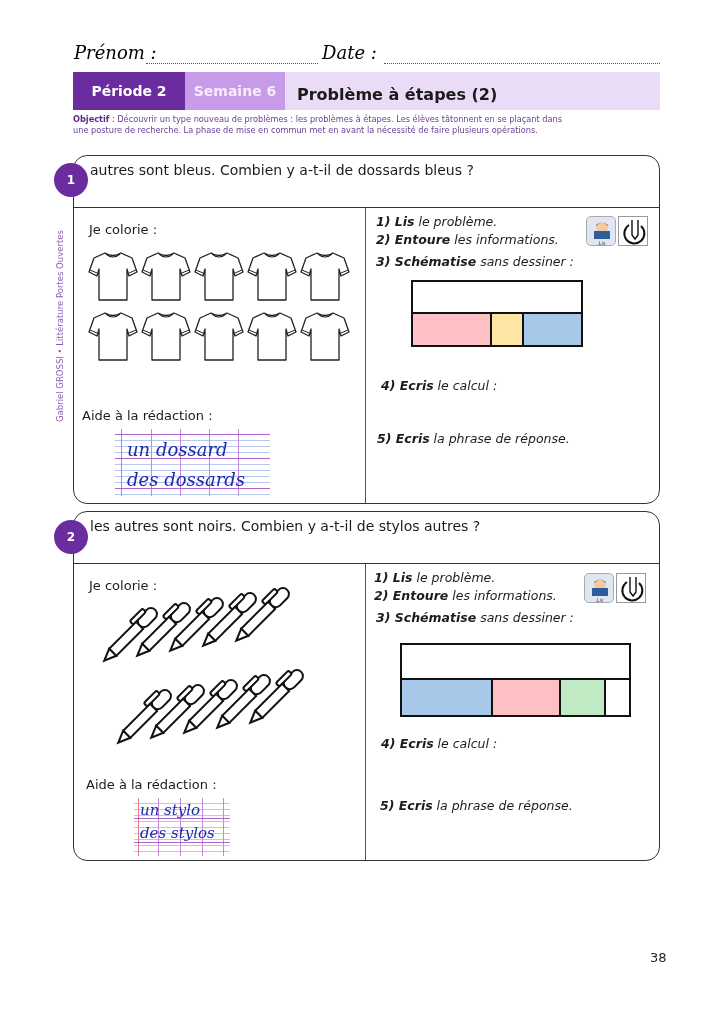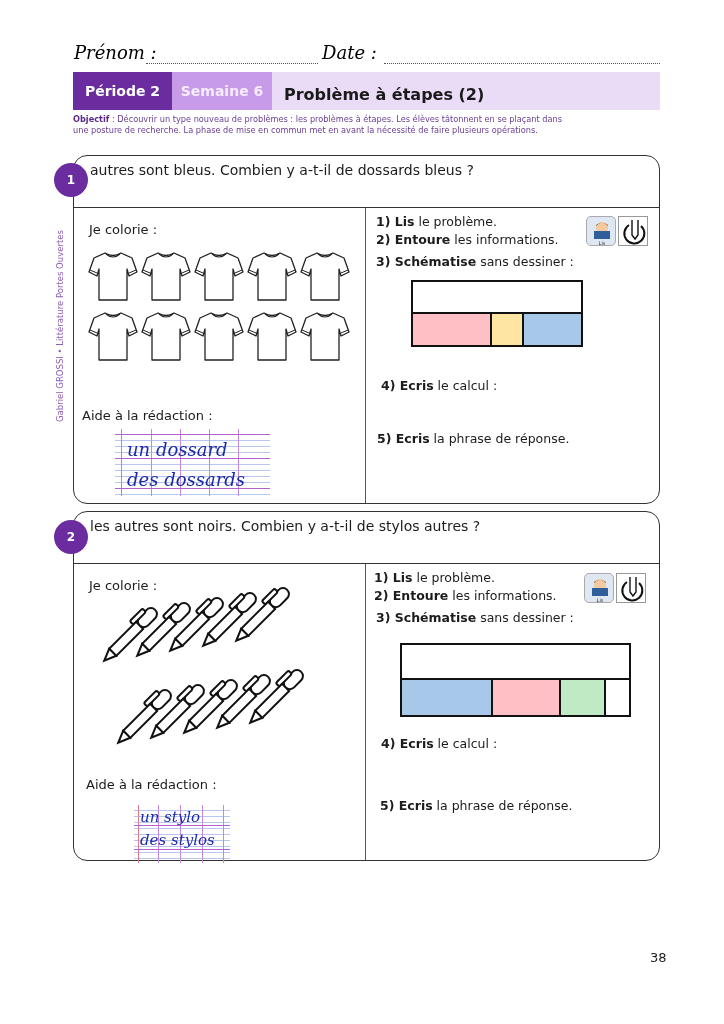--- a/index.html
+++ b/index.html
@@ -6,37 +6,37 @@
   html, body { width: 724px; height: 1024px; background: #ffffff; overflow: hidden; }
   body { position: relative; font-family: "DejaVu Sans", sans-serif; color: #1c1c1c; }
 
   
   .name-line { position: absolute; top: 42px; left: 74px; width: 586px; height: 26px; }
   .script-label { position: absolute; font-family: "DejaVu Serif", serif; font-style: italic; font-size: 18px; color: #000000; top: 0; }
   .dots { position: absolute; border-bottom: 1px dotted #555; height: 1px; top: 21px; }
 
   
   .band { position: absolute; top: 72px; left: 73px; width: 587px; height: 38px; display: flex; }
-  .band .periode { width: 99px; background: #6a2c9f; color: #fff; font-weight: bold; font-size: 14px; display: flex; align-items: center; justify-content: center; }
+  .band .periode { width: 112px; background: #6a2c9f; color: #fff; font-weight: bold; font-size: 14px; display: flex; align-items: center; justify-content: center; }
   .band .semaine { width: 100px; background: #c89be8; color: #f6ecff; font-weight: bold; font-size: 14px; display: flex; align-items: center; justify-content: center; }
   .band .title { flex: 1; background: #eadcf7; color: #1a1a1a; font-weight: bold; font-size: 16px; display: flex; align-items: center; padding-left: 12px; padding-top: 6px; }
   .band .tag { width: 100px; background: #6a2c9f; color: #fff; font-weight: bold; font-size: 7px; line-height: 9px; text-align: center; display: flex; align-items: center; justify-content: center; padding: 0 8px; }
 
   .objective { position: absolute; top: 114px; left: 73px; width: 500px; font-size: 8.2px; line-height: 10.8px; color: #6a3e94; }
   .objective b { color: #5b2a8a; }
 
   
   .credit { position: absolute; left: 55px; top: 422px; transform-origin: left top; transform: rotate(-90deg); font-size: 8.5px; color: #8d5fb8; white-space: nowrap; }
 
   
   .card { position: absolute; left: 73px; width: 587px; border: 1.2px solid #333; border-radius: 14px; background: #fff; }
   .card .statement { height: 52px; border-bottom: 1.2px solid #333; padding: 4px 10px 0 16px; font-size: 14px; line-height: 21px; color: #1c1c1c; }
   .card .cols { position: absolute; left: 0; right: 0; bottom: 0; display: flex; }
   .card .col-left { width: 292px; border-right: 1.2px solid #555; position: relative; }
-  .card .col-right { flex: 1; position: relative; }
+  .card .col-right { flex: 1; position: relative; font-style: italic; }
   .badge { position: absolute; left: -20px; width: 34px; height: 34px; border-radius: 50%; background: #6a2c9f; color: #fff; font-weight: bold; font-size: 12px; display: flex; align-items: center; justify-content: center; }
 
   .lbl { position: absolute; font-size: 13px; color: #1c1c1c; }
   .step { position: absolute; font-size: 12.5px; color: #1c1c1c; white-space: nowrap; }
   .step b { font-weight: bold; }
 
   .icons { position: absolute; display: flex; gap: 2px; }
   .ico-lis { width: 30px; height: 30px; border: 1px solid #aaa; border-radius: 5px; background: #dfe8f2; position: relative; overflow: hidden; }
   .ico-pen { width: 30px; height: 30px; border: 1px solid #999; background: #fff; position: relative; }
 
@@ -267,21 +267,21 @@
           <div style="position: absolute; left: 146px; top: 67px;"><svg width="70" height="70" viewBox="0 0 70 70">
               <g transform="rotate(45 35 35)">
                 <rect x="29" y="-2" width="12" height="22" rx="6" fill="#fff" stroke="#111" stroke-width="2"></rect>
                 <rect x="25" y="6" width="5" height="18" rx="2" fill="#fff" stroke="#111" stroke-width="2"></rect>
                 <rect x="30" y="20" width="10" height="38" fill="#fff" stroke="#111" stroke-width="2"></rect>
                 <path d="M30 58 L35 70 L40 58 Z" fill="#fff" stroke="#111" stroke-width="2"></path>
               </g>
             </svg></div>
         </div>
       <div class="lbl" style="left:12px;top:213px;">Aide à la rédaction :</div>
-      <div class="notebook" style="left:60px;top:234px;width:96px;height:58px;margin-top:7px;">
+      <div class="notebook" style="left:60px;top:234px;width:96px;height:58px;">
         <div class="margin" style="left:4px;"></div>
         <div class="vl" style="left:24px;"></div>
           <div class="vl" style="left:46px;"></div>
           <div class="vl" style="left:68px;"></div>
           <div class="vl" style="left:89px;"></div>
         <div class="hl" style="top:20px;"></div>
           <div class="hl" style="top:44px;"></div>
         <div class="cursive" style="left:6px;top:3px;font-size:15px;">un stylo</div>
         <div class="cursive" style="left:6px;top:26px;font-size:15px;">des stylos</div>
       </div>

